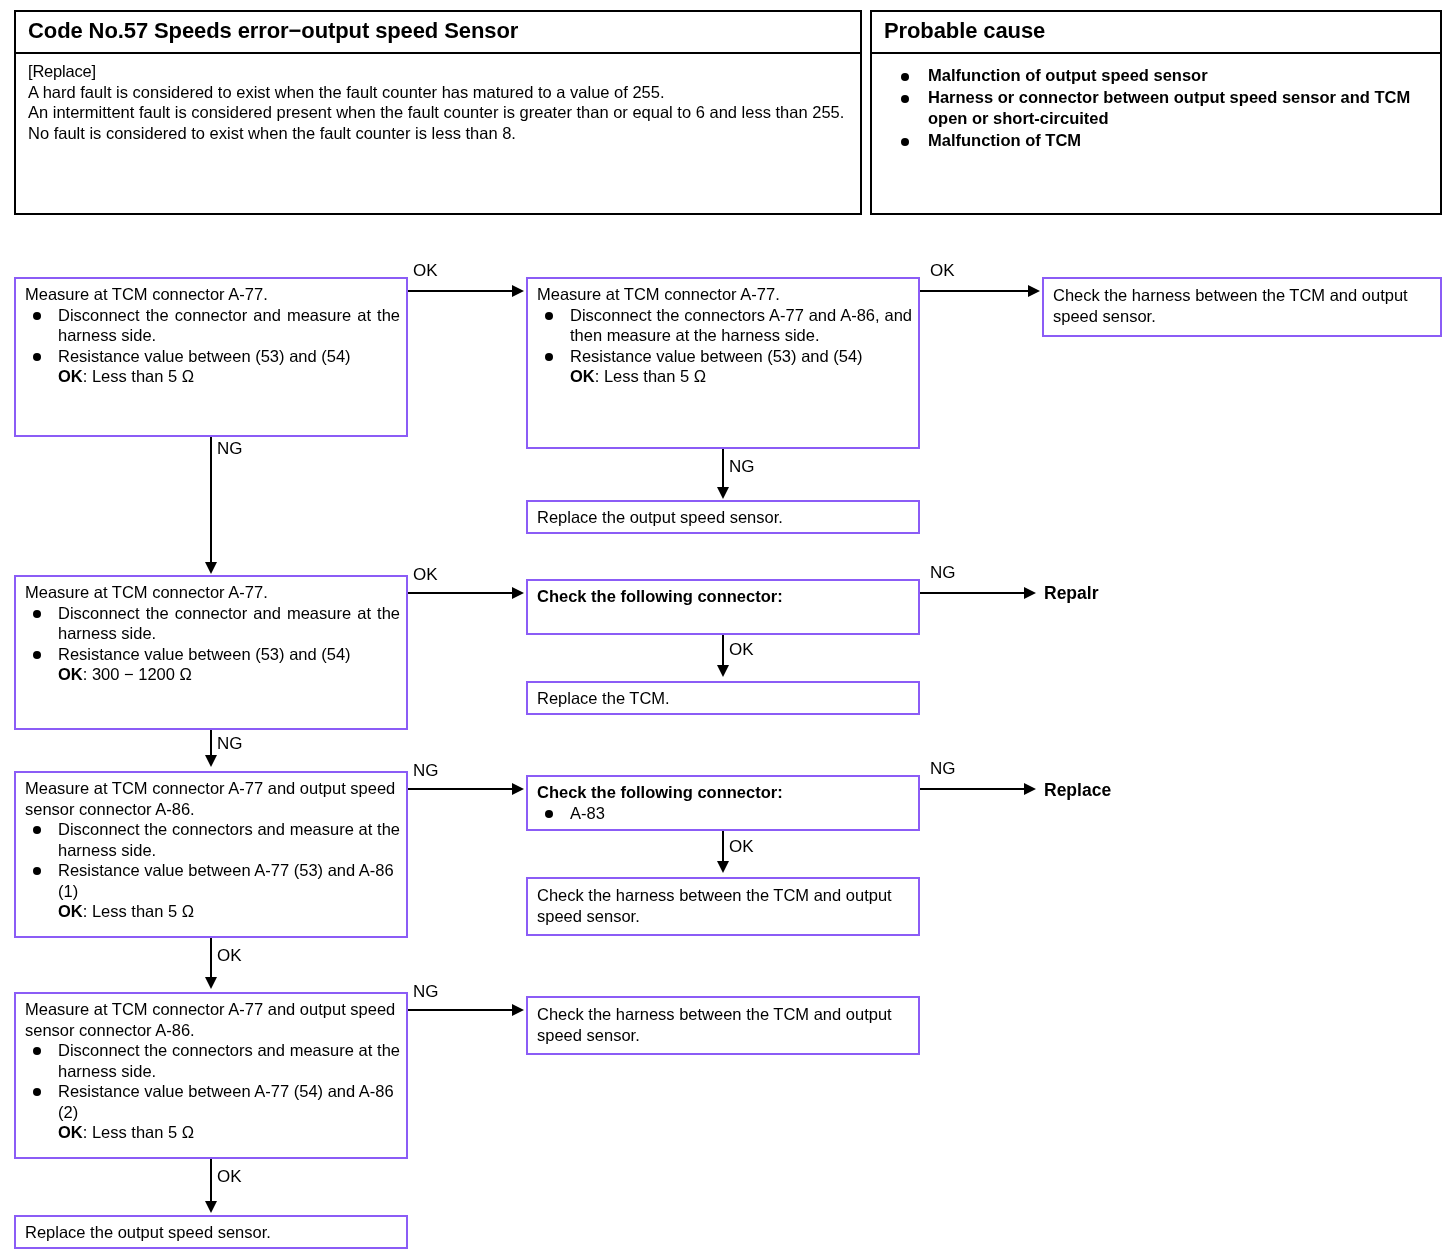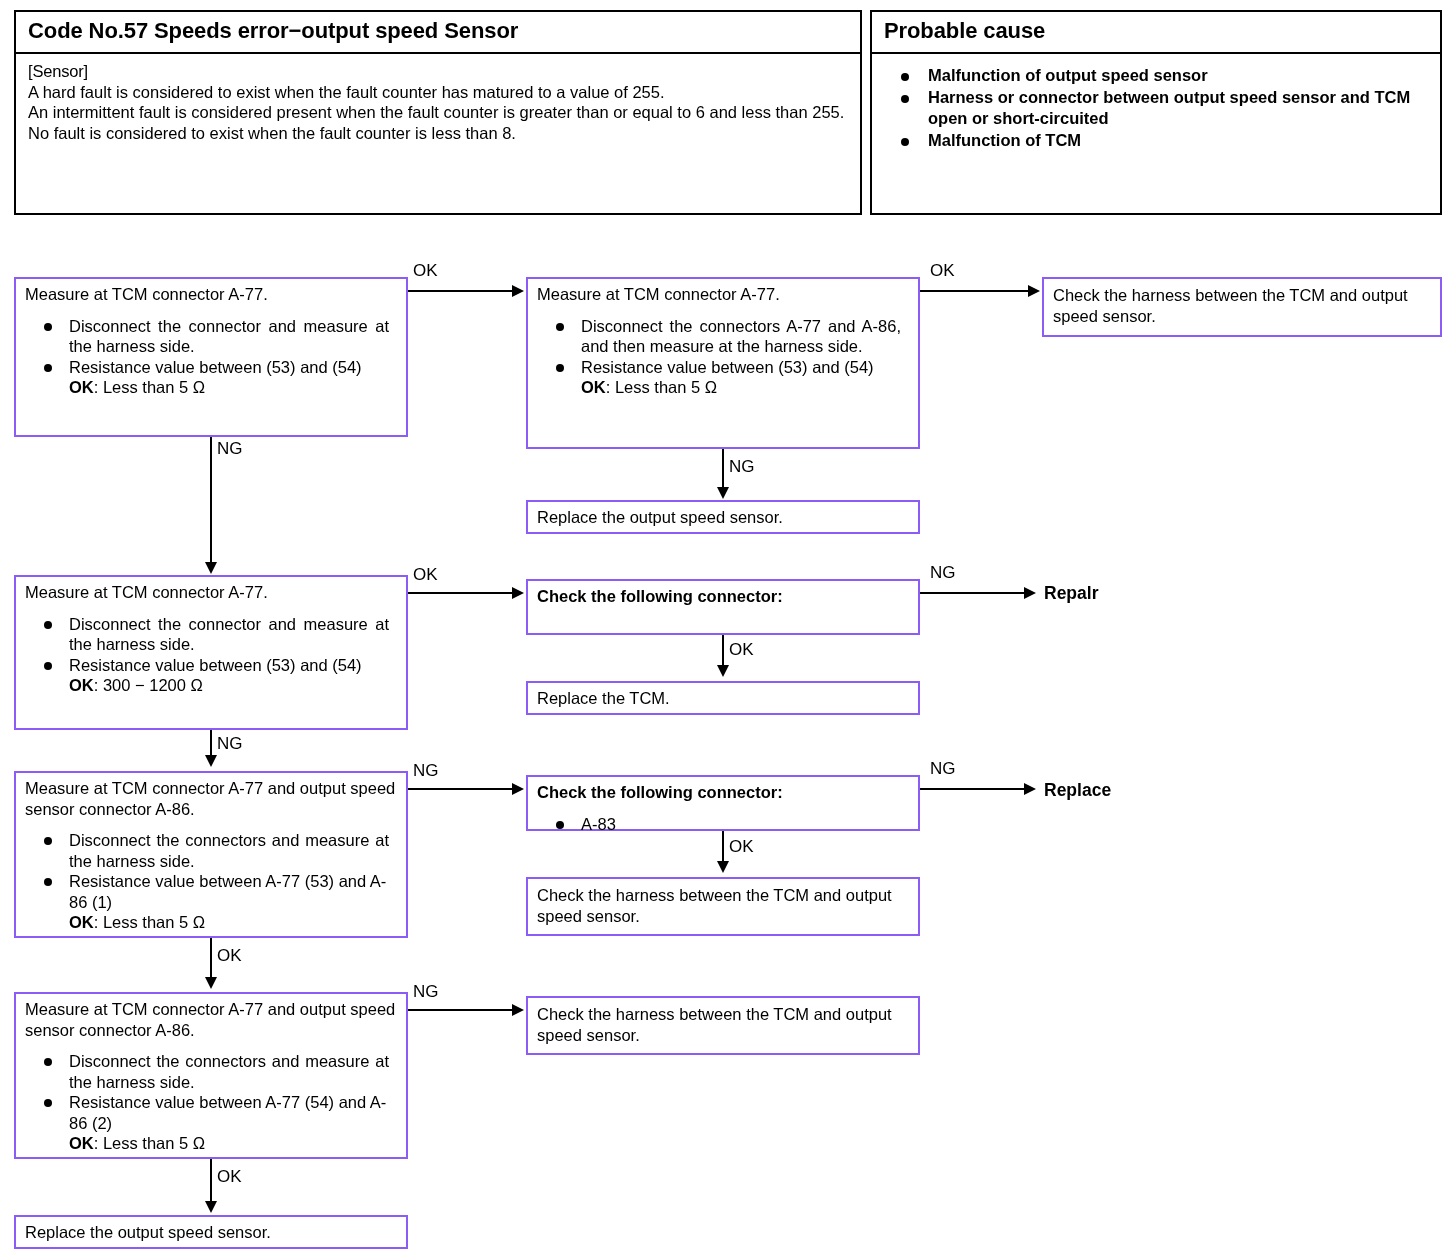--- a/index.html
+++ b/index.html
@@ -73,21 +73,21 @@
   .fbox {
     position: absolute;
     border: 2px solid #8b5cf6;
     background: #fff;
     font-size: 16.5px;
     line-height: 20.5px;
     padding: 5px 6px 5px 9px;
   }
   .fbox .hdline { margin: 0 0 0 0; white-space: normal; }
   .fbox ul {
-    margin: 11px; padding: 0; list-style: none;
+    margin: 0; padding: 0; list-style: none;
   }
   .fbox ul > li {
     position: relative;
     padding-left: 33px;
     margin: 0;
   }
   .fbox ul > li::before {
     content: "";
     position: absolute;
     left: 8px; top: 7px;
@@ -141,21 +141,21 @@
   }
 </style>
 </head>
 <body>
 
 <div id="header-table">
 
   <div class="hdr-col" id="hdr-col-left">
     <div class="hdr-title">Code No.57 Speeds error−output speed Sensor</div>
     <div class="hdr-body">
-      <p id="comment-label">[Sensor]</p>
+      <p id="comment-label">[Replace]</p>
       <p>A hard fault is considered to exist when the fault counter has matured to a value of 255.</p>
       <p>An intermittent fault is considered present when the fault counter is greater than or equal to 6 and less than 255.</p>
       <p>No fault is considered to exist when the fault counter is less than 8.</p>
     </div>
   </div>
 
   <div class="hdr-col" id="hdr-col-right">
     <div class="hdr-title">Probable cause</div>
     <div class="hdr-body">
       <ul class="cause-list">

